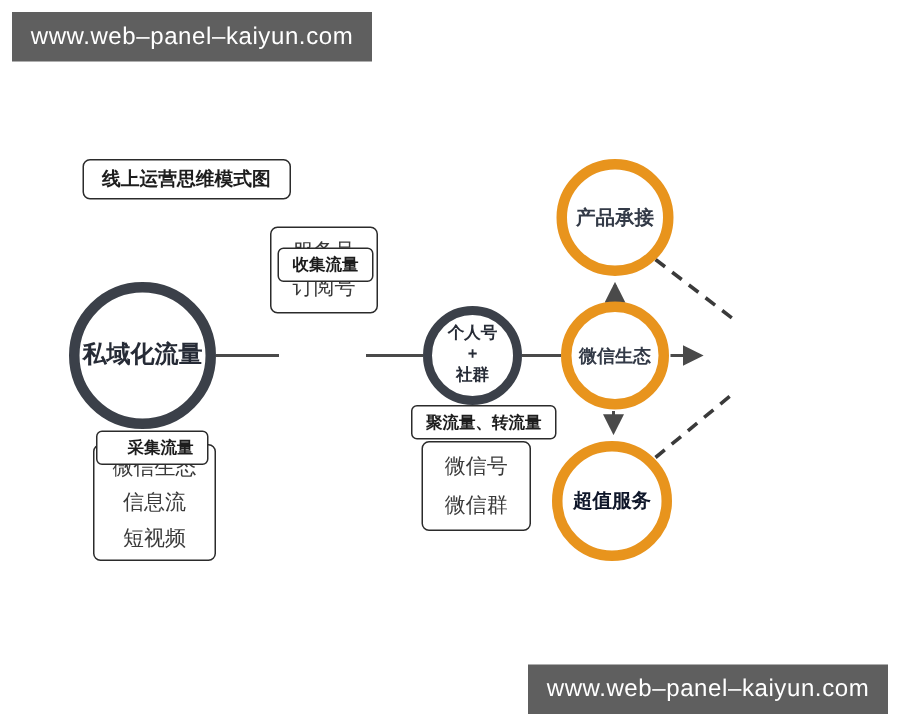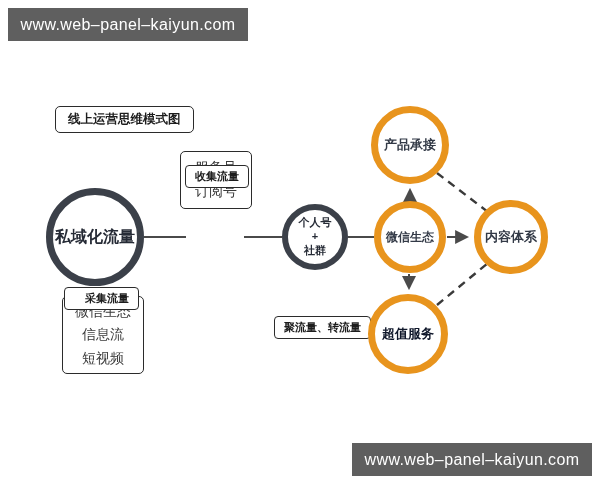--- a/index.html
+++ b/index.html
@@ -70,30 +70,34 @@
     <span>www.web–panel–kaiyun.com</span>
   </div>
   <div class="bar bar-bottom">
     <span>www.web–panel–kaiyun.com</span>
   </div>
 
   <div class="pill title-pill" style="left:55px;top:106px;">线上运营思维模式图</div>
 
   <div class="pill" style="left:185px;top:129px;margin-top:36px;">收集流量</div>
   <div class="pill" style="left:64px;top:287px;padding-left:20px;">采集流量</div>
-  <div class="pill" style="left:274px;top:270px;margin-top:46px;">聚流量、转流量</div>
+  <div class="pill" style="left:274px;top:270px;">聚流量、转流量</div>
 
   <div class="listbox" style="left:180px;top:151px;width:70px;height:56px;">
     <span>服务号</span>
     <span>订阅号</span>
   </div>
   <div class="listbox" style="left:62px;top:296px;width:80px;height:76px;">
     <span>微信生态</span>
     <span>信息流</span>
     <span>短视频</span>
+  </div>
+  <div class="listbox" style="left:281px;top:294px;width:71px;height:58px;">
+    <span>微信号</span>
+    <span>微信群</span>
   </div>
 
   <div class="circle dark c-pool">
     <span>私域化流量</span>
   </div>
   <div class="circle dark c-personal">
     <span>
       <span>个人号</span><br>
       <span>+</span><br>
       <span>社群</span>
@@ -102,17 +106,14 @@
 
   <div class="circle orange c-private">
     <span>微信生态</span>
   </div>
   <div class="circle orange c-product">
     <span>产品承接</span>
   </div>
   <div class="circle orange c-service">
     <span>超值服务</span>
   </div>
-  <div class="circle orange c-content">
-    <span>内容体系</span>
-  </div>
 
 </div>
 
 </body></html>

